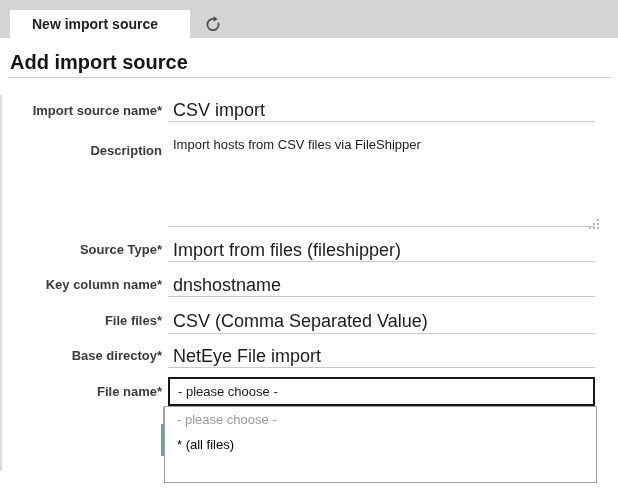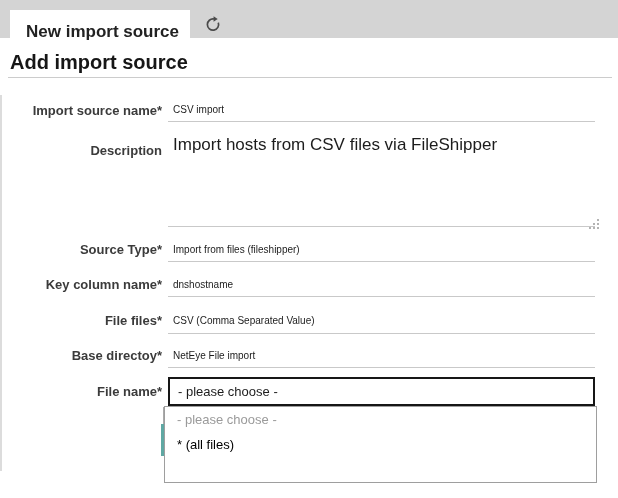--- a/index.html
+++ b/index.html
@@ -8,46 +8,46 @@
     position:relative; width:618px; height:498px; overflow:hidden;
     background:#fff; font-family:"Liberation Sans", sans-serif;
   }
   
   .tabbar { position:absolute; left:0; top:0; width:618px; height:38px; background:#d4d4d4; }
   .tab {
     position:absolute; left:10px; top:10px; width:180px; height:28px;
     background:#fff; cursor:pointer;
   }
   .tab-label {
-    display:block; padding-left:16px; line-height:28px;
-    font-size:17px; font-weight:bold; color:#222;margin-top:8px;
+    display:block; padding-left:22px; line-height:28px;
+    font-size:14px; font-weight:bold; color:#222;
   }
   .refresh { position:absolute; left:204px; top:15px; width:18px; height:18px; cursor:pointer; }
 
   
   .heading { position:absolute; left:10px; top:51px; font-size:20px; font-weight:bold; color:#161616; }
   .hrule { position:absolute; left:8px; top:77px; width:604px; height:1px; background:#ccc; }
   .leftline { position:absolute; left:0; top:95px; width:2px; height:376px; background:#dcdcdc; }
 
   
   .field-label {
     position:absolute; left:0; width:162px; text-align:right;
     font-size:13px; color:#3b3b3b; line-height:15px;font-weight:bold;
   }
   .field-input {
     position:absolute; left:168px; width:427px; height:22px;
-    border-bottom:1px solid #c9c9c9; font-size:10px; color:#1c1c1c;
+    border-bottom:1px solid #c9c9c9; font-size:18px; color:#1c1c1c;
     line-height:20px; padding-left:5px; cursor:text; background:#fff;
   }
   .textarea {
     position:absolute; left:168px; top:131px; width:427px; height:96px;
     border-bottom:1px solid #c9c9c9; background:#fff; cursor:text;
   }
   .textarea-text {
-    padding:6px 0 0 5px; font-size:17px; color:#1c1c1c; line-height:16px;
+    padding:6px 0 0 5px; font-size:13px; color:#1c1c1c; line-height:16px;
   }
   .grip {
     position:absolute; right:4px; bottom:5px; width:2px; height:2px;
     background:transparent;
     box-shadow: 8px 0 #b3b3b3, 4px 4px #b3b3b3, 8px 4px #b3b3b3,
                 0 8px #b3b3b3, 4px 8px #b3b3b3, 8px 8px #b3b3b3;
   }
   
   .selectbox {
     position:absolute; left:168px; top:377px; width:427px; height:29px;

